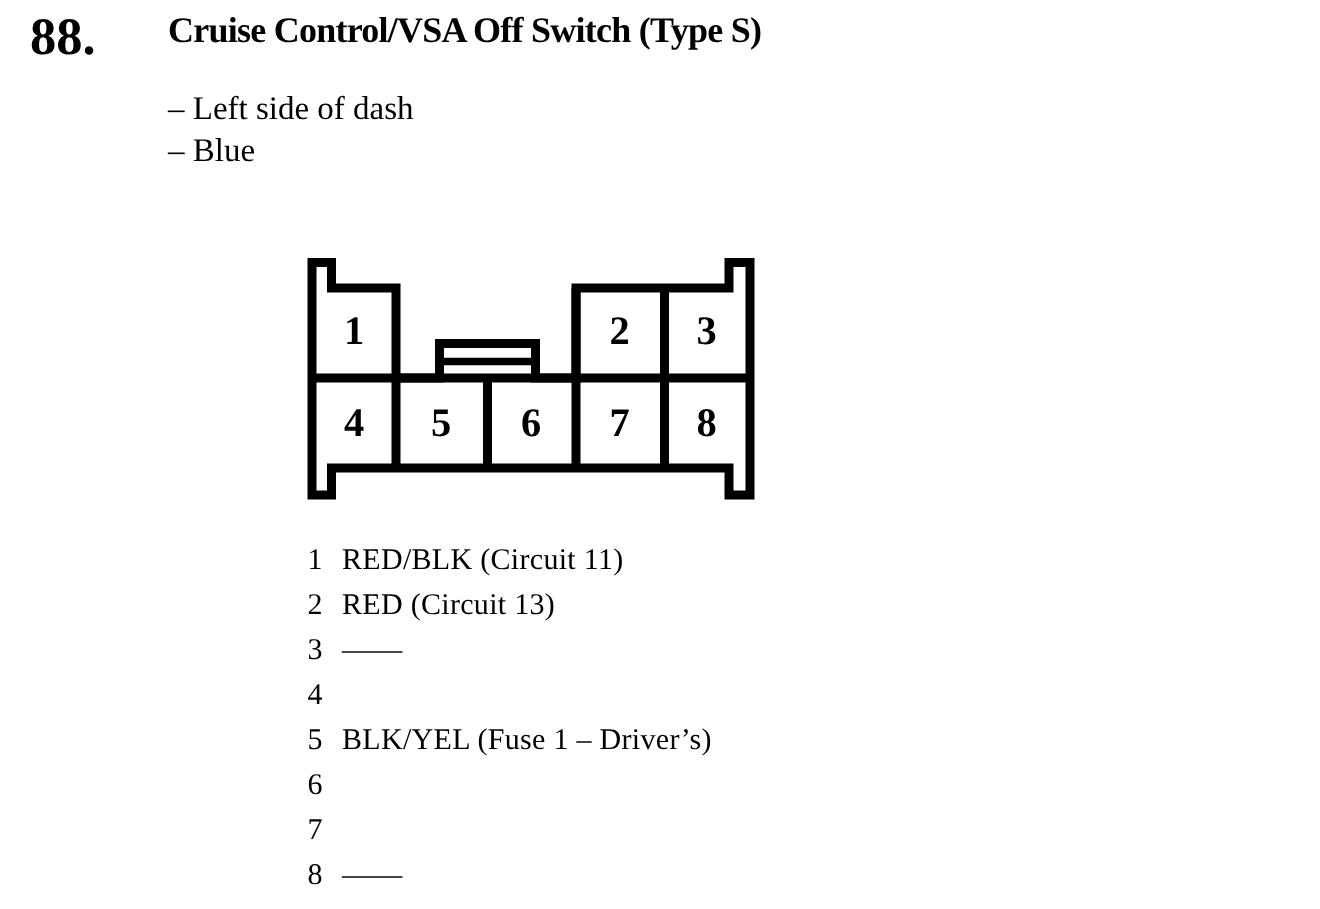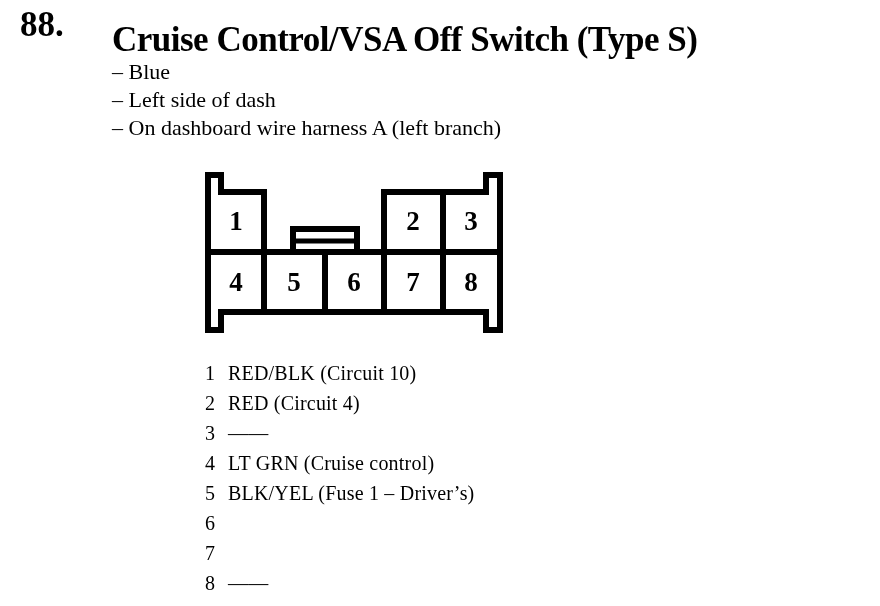--- a/index.html
+++ b/index.html
@@ -22,22 +22,22 @@
     left: 20px;
     top: 7px;
     font-size: 35px;
     font-weight: bold;
     line-height: 1;
     white-space: nowrap;
   }
   .page-title {
     position: absolute;
     left: 112px;
-    top: 22px;
-    font-size: 35px;
+    top: 9px;
+    font-size: 24px;
     font-weight: bold;
     line-height: 1;
     letter-spacing: -0.5px;
     white-space: nowrap;
   }
   
   .attr-list {
     position: absolute;
     left: 112px;
     top: 58px;
@@ -87,23 +87,22 @@
 </style>
 </head>
 <body>
 
 <div id="page">
 
   <div class="item-number">88.</div>
   <div class="page-title">Cruise Control/VSA Off Switch (Type S)</div>
 
   <div class="attr-list">
+    <div class="attr-item">– Left side of dash</div>
     <div class="attr-item">– Blue</div>
-    <div class="attr-item">– Left side of dash</div>
-    <div class="attr-item">– On dashboard wire harness A (left branch)</div>
   </div>
 
   <div class="connector-fig">
     <svg width="310" height="170" viewBox="0 0 310 170">
 
       <path d="M 8 7 L 21 7 L 21 24 L 64 24 L 64 84 L 93 84 L 93 61 L 157 61 L 157 84 L 184 84 L 184 24 L 286 24 L 286 7 L 300 7 L 300 162 L 286 162 L 286 144 L 21 144 L 21 162 L 8 162 Z" fill="#ffffff" stroke="#000000" stroke-width="6"></path>
 
       <path d="M 8 84 L 300 84" stroke="#000000" stroke-width="6"></path>
 
       <path d="M 64 84 L 64 144" stroke="#000000" stroke-width="6"></path>
@@ -119,33 +118,32 @@
     <div class="cavity" style="left:36px;  top:114px;">4</div>
     <div class="cavity" style="left:94px;  top:114px;">5</div>
     <div class="cavity" style="left:154px; top:114px;">6</div>
     <div class="cavity" style="left:213px; top:114px;">7</div>
     <div class="cavity" style="left:271px; top:114px;">8</div>
   </div>
 
   <div class="pin-list">
     <div class="pin-row">
       <span class="pin-num">1</span>
-      <span class="pin-desc">RED/BLK (Circuit 10)</span>
+      <span class="pin-desc">RED/BLK (Circuit 11)</span>
     </div>
     <div class="pin-row">
       <span class="pin-num">2</span>
-      <span class="pin-desc">RED (Circuit 4)</span>
+      <span class="pin-desc">RED (Circuit 13)</span>
     </div>
     <div class="pin-row">
       <span class="pin-num">3</span>
       <span class="pin-desc">——</span>
     </div>
     <div class="pin-row">
       <span class="pin-num">4</span>
-      <span class="pin-desc">LT GRN (Cruise control)</span>
     </div>
     <div class="pin-row">
       <span class="pin-num">5</span>
       <span class="pin-desc">BLK/YEL (Fuse 1 – Driver’s)</span>
     </div>
     <div class="pin-row">
       <span class="pin-num">6</span>
     </div>
     <div class="pin-row">
       <span class="pin-num">7</span>

